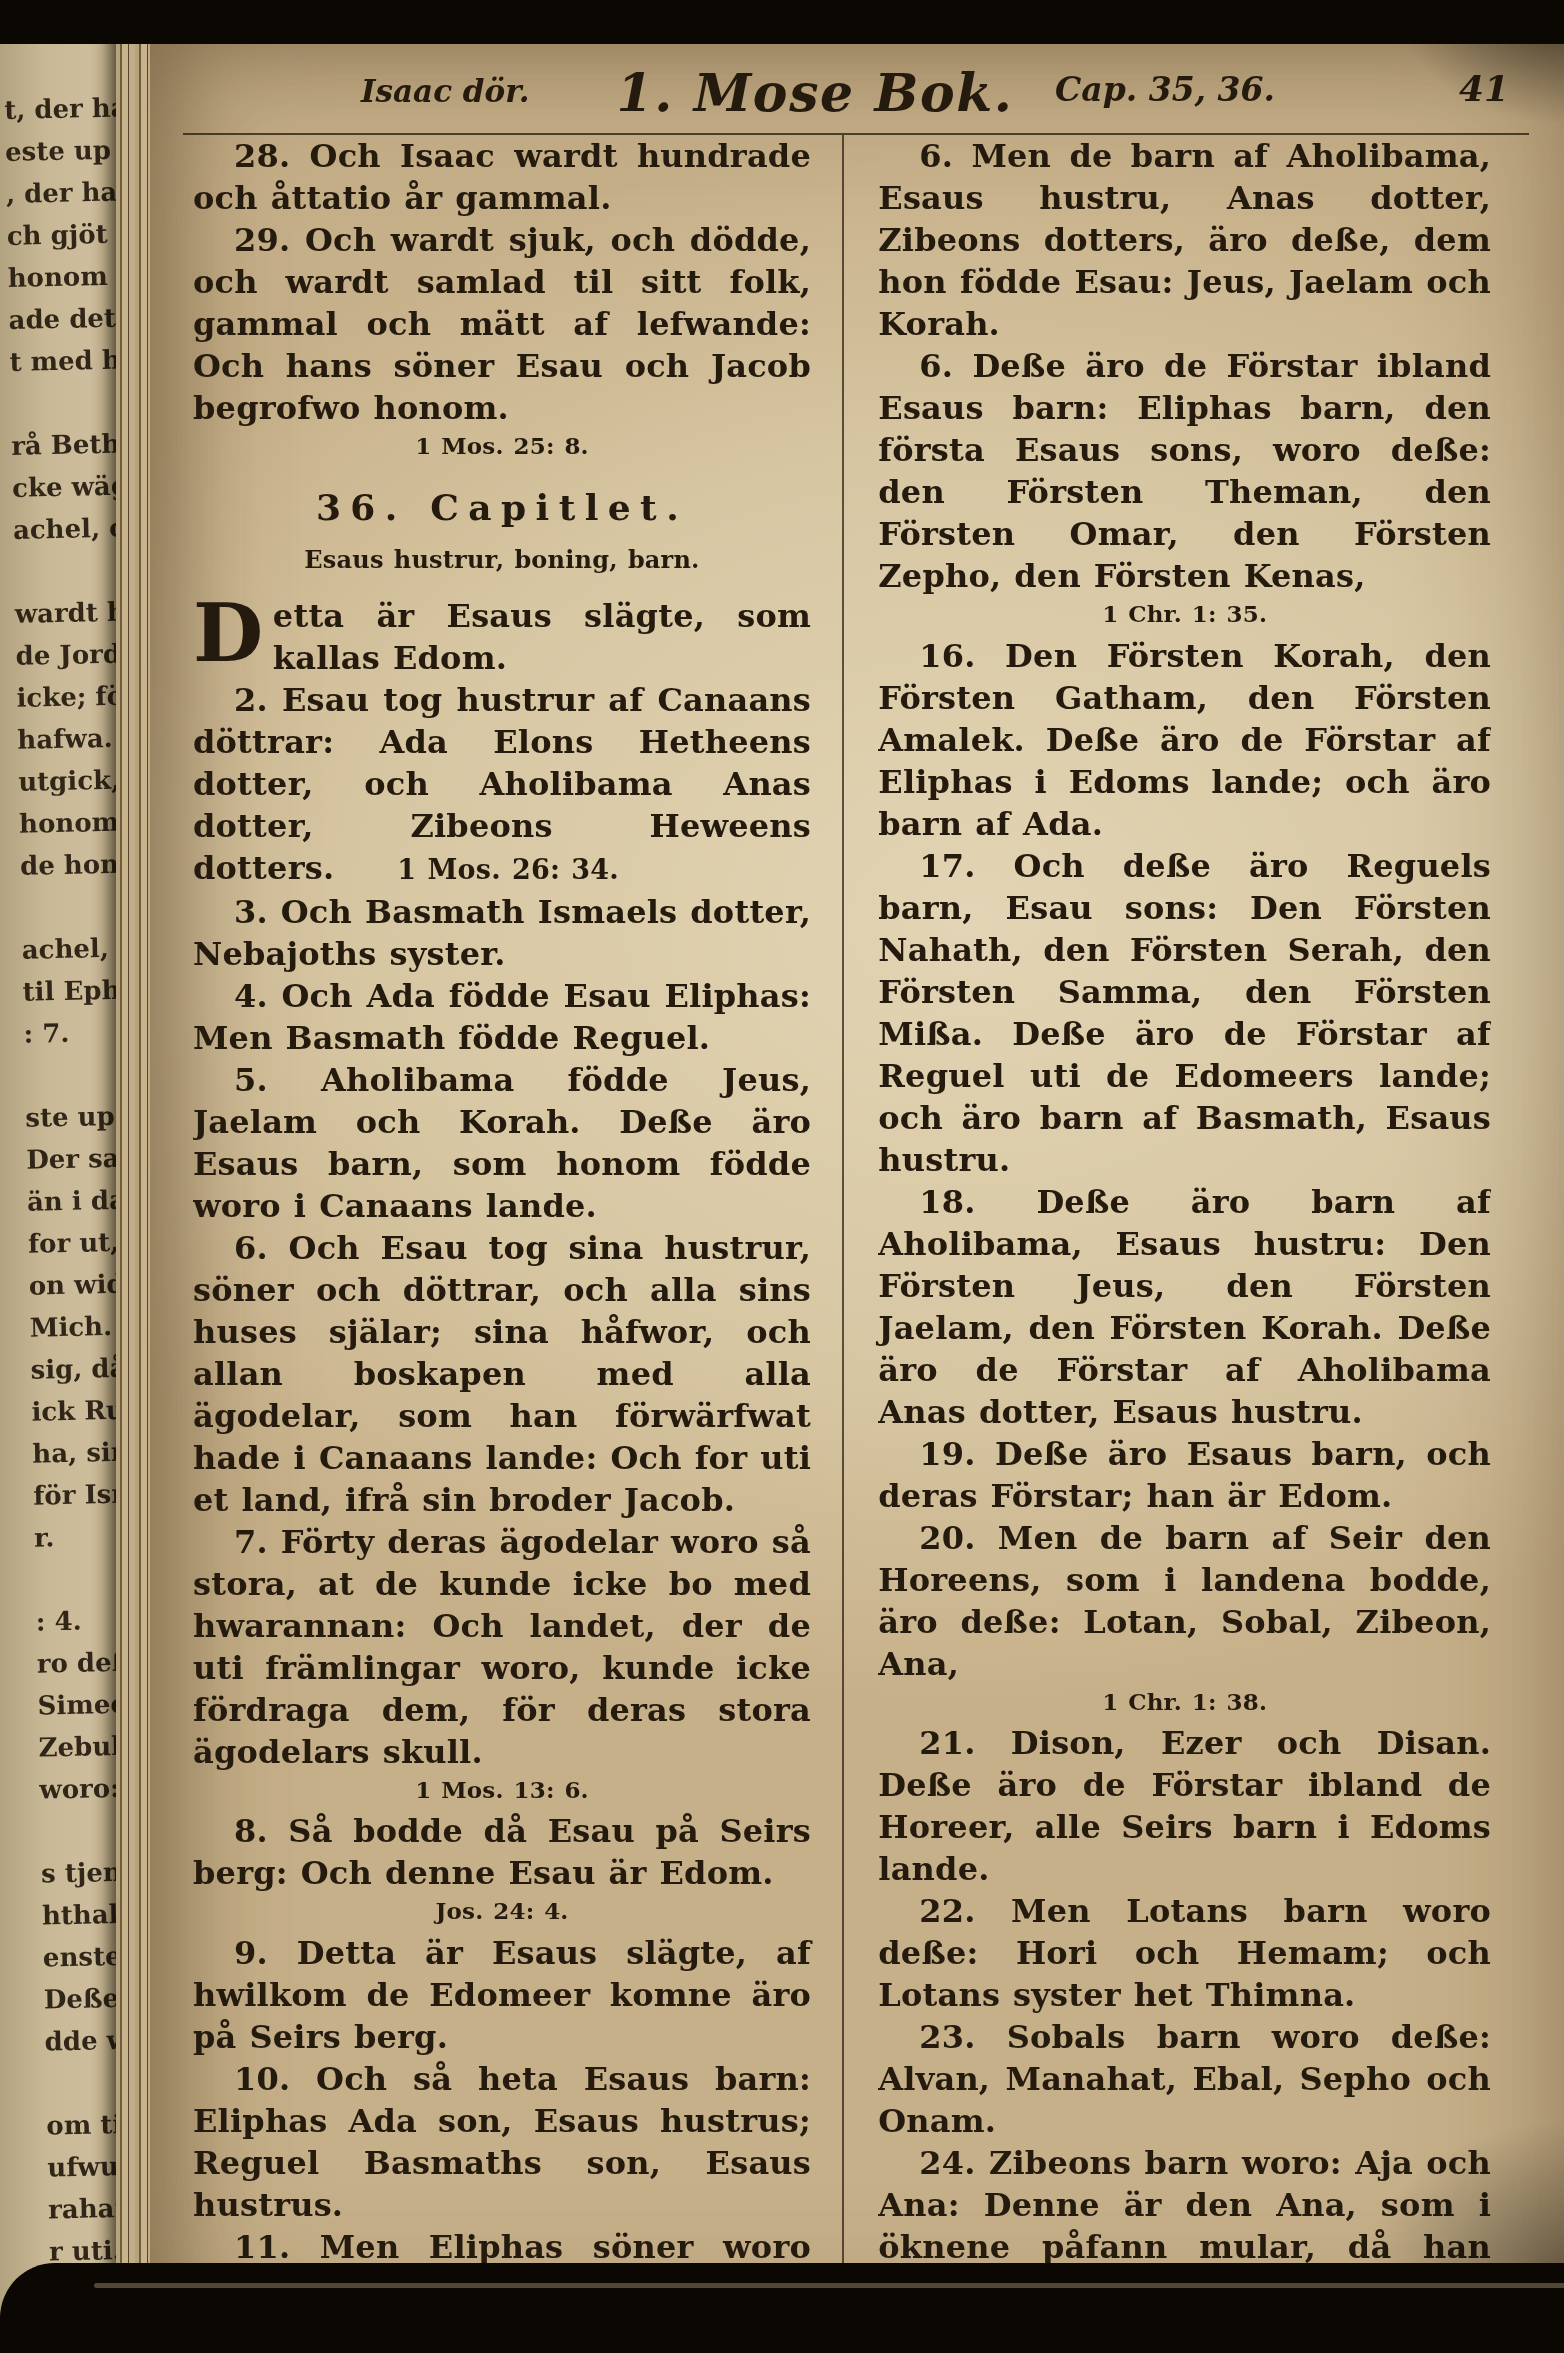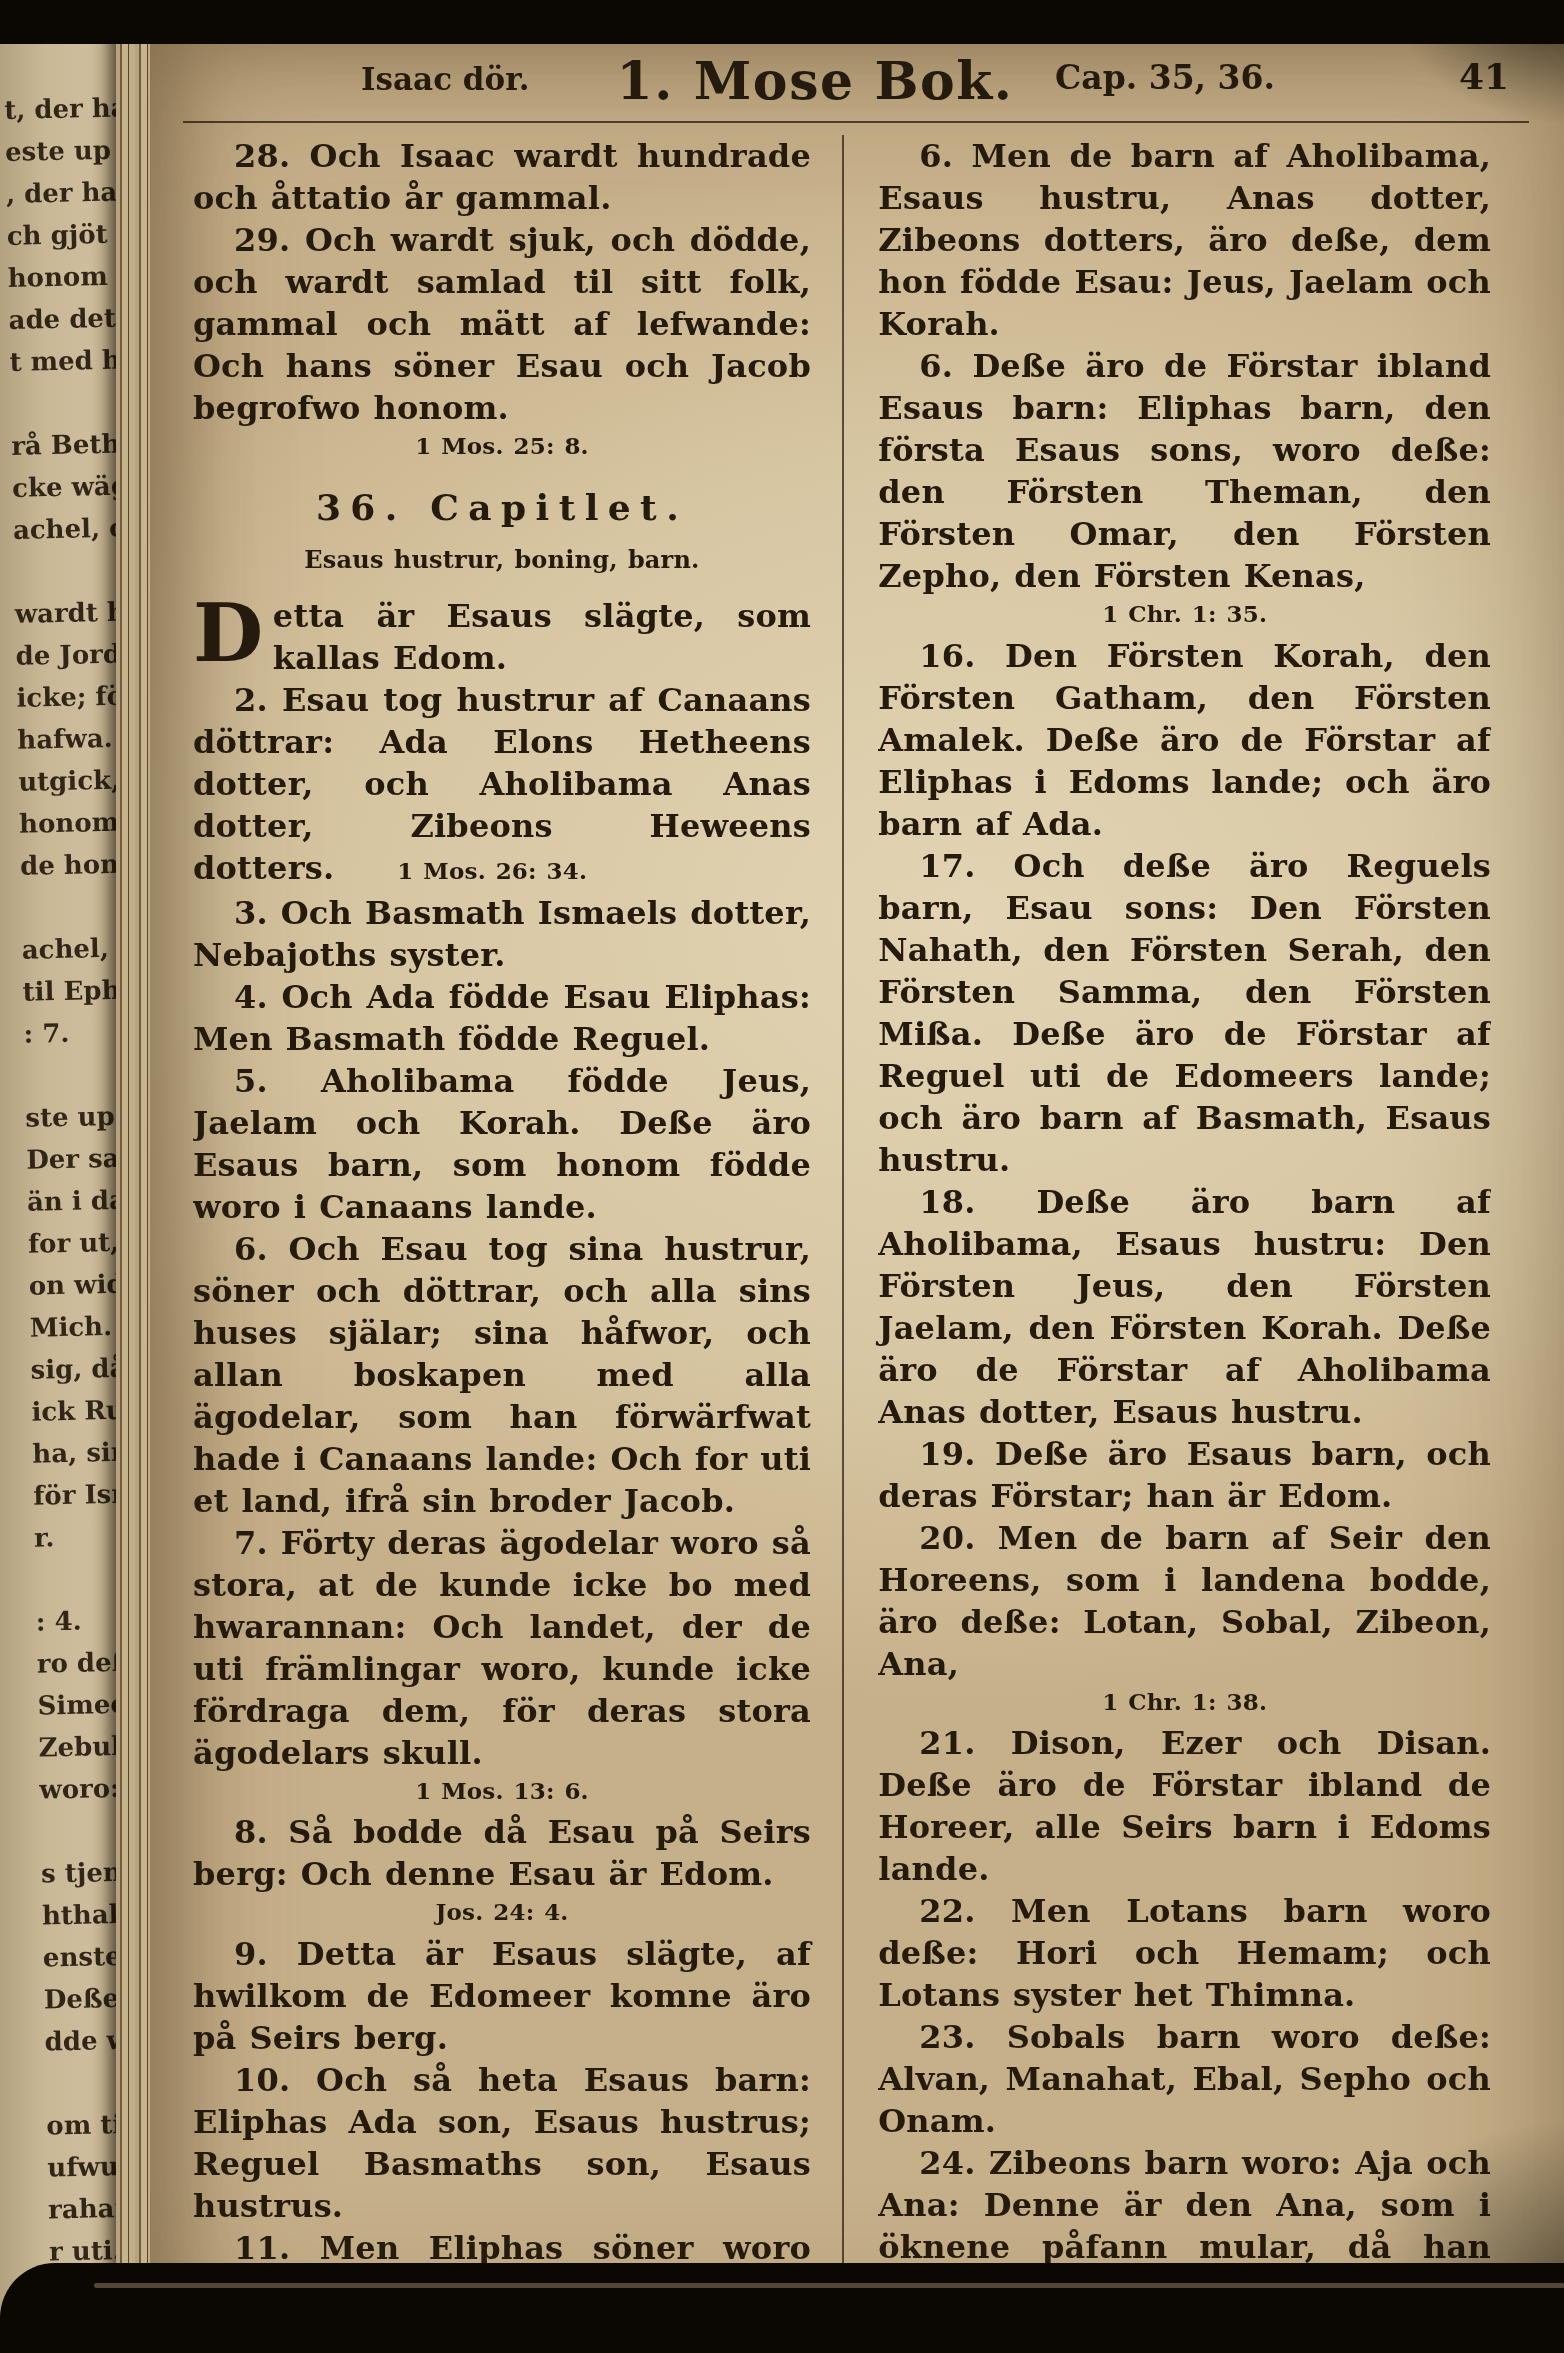--- a/index.html
+++ b/index.html
@@ -28,41 +28,41 @@
     background:repeating-linear-gradient(90deg,#b7a47f 0 3.9px,#6e5c3e 3.9px 6.3px,#c7b48d 6.3px 11.7px,#55452c 11.7px 13.3px,#bfae88 13.3px 19px);
     box-shadow:-6.3px 0 14px rgba(0,0,0,.45), 6.3px 0 17px rgba(40,28,12,.5);
   }
   
   .page{
     position:absolute;left:150px;top:44px;right:0;bottom:0;z-index:3;
     background:
       radial-gradient(1017px 782px at 58% 38%, #e2d4b4 0%, #d7c6a2 60%, #c6b089 100%);
     box-shadow:inset 0 0 156px rgba(70,48,18,.38), inset 31px 0 70px rgba(70,48,18,.28);
   }
-  .header{position:absolute;left:0;right:0;top:0;height:78px;}
+  .header{position:absolute;left:0;right:0;top:12px;height:78px;font-style:italic;}
   .h-left{position:absolute;left:211px;top:17px;font-size:31px;font-weight:700;}
   .h-center{position:absolute;left:47%;transform:translateX(-50%);top:6.3px;font-size:52px;font-weight:700;letter-spacing:1.6px;}
   .h-right{position:absolute;right:290px;top:14px;font-size:33px;font-weight:700;}
   .h-page{position:absolute;right:56px;top:11px;font-size:36px;font-weight:700;}
   .head-rule{position:absolute;left:33px;right:36px;top:77px;height:2.3px;background:var(--ink,#241a0e);opacity:.75;}
   .cols{
     position:absolute;left:43px;right:74px;top:91px;bottom:6.3px;
     display:flex;align-items:stretch;overflow:hidden;
   }
   .col{font-size:32px;line-height:42px;font-weight:700;letter-spacing:0.2px;word-spacing:1.6px;}
   .col-left{width:618px;flex:0 0 auto;}
   .col-right{flex:1 1 auto;}
   .divider{flex:0 0 auto;width:2.3px;margin:0 34px 0 31px;background:var(--ink,#241a0e);opacity:.7;}
   .verse{margin:0;text-indent:41px;text-align:justify;}
   .verse.intro{text-indent:0;}
   .dropcap{float:left;font-size:81px;line-height:64px;padding:6.3px 9.4px 0 0;font-weight:700;}
   .chap-head{text-align:center;font-size:36px;letter-spacing:9.4px;margin:23.5px 0 11px;font-weight:700;}
   .chap-sub{text-align:center;font-size:24px;margin:0 0 14px;font-weight:700;}
   .ref{text-align:center;font-size:23px;line-height:33px;margin:0 0 4.7px;font-weight:700;}
-  .ref-inline{font-size:23px;margin-left:63px;font-weight:700;white-space:nowrap;}
+  .ref-inline{font-size:27px;margin-left:63px;font-weight:700;white-space:nowrap;}
   
   .top-shade{position:absolute;left:0;right:0;top:0;height:44px;z-index:5;background:#0b0804;}
   .bottom-shade{
     position:absolute;left:0;right:0;bottom:0;height:91px;z-index:5;background:#0b0804;
     border-top-left-radius:55px;
   }
   .bottom-edge-line{position:absolute;left:94px;right:0;bottom:66px;height:4.7px;z-index:6;background:#8d7c5c;opacity:.55;border-radius:2.3px;}
   .corner-tr{position:absolute;right:0;top:0;width:172px;height:125px;z-index:4;
     background:radial-gradient(at top right, rgba(0,0,0,.55), rgba(0,0,0,0) 70%);}
   .corner-br{position:absolute;right:0;bottom:78px;width:203px;height:156px;z-index:4;

